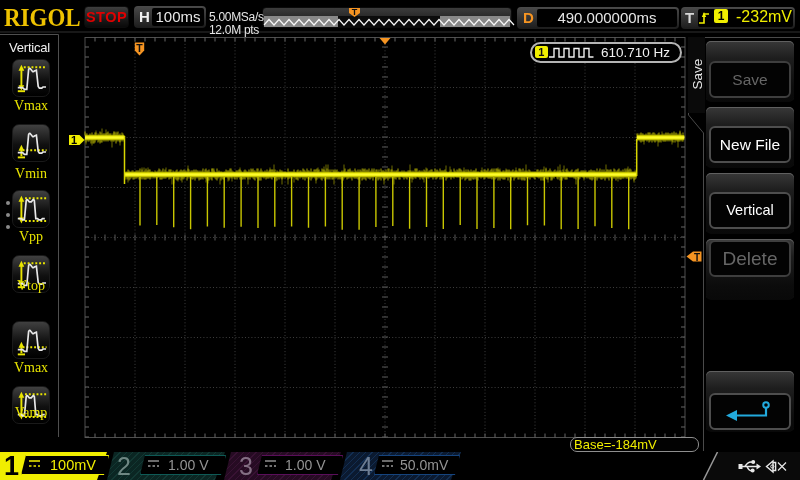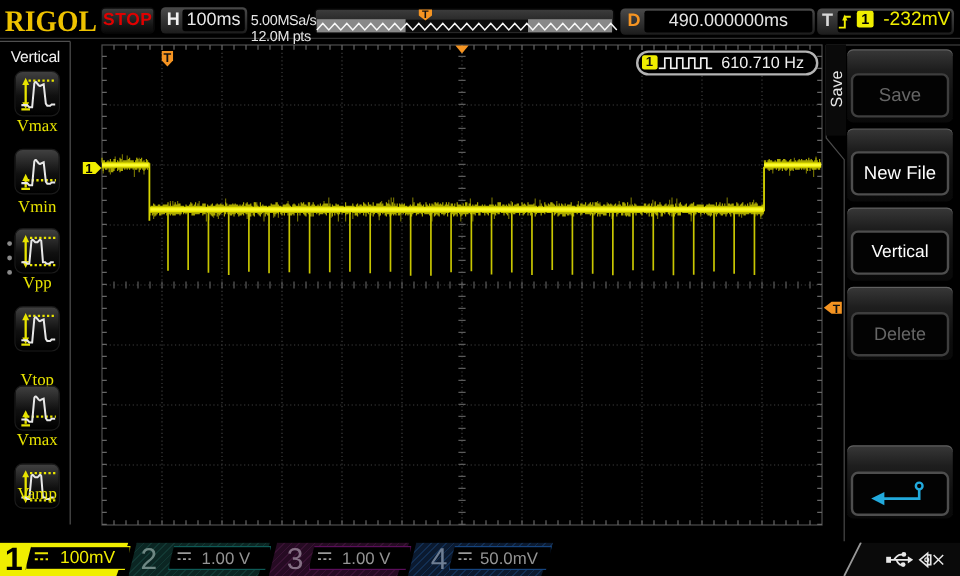--- a/index.html
+++ b/index.html
@@ -158,21 +158,21 @@
       </svg></div>
 <div class="mlab" style="top:228.8px">Vpp</div>
 <div class="mbtn" style="top:255.2px"><svg width="36" height="36" viewBox="0 0 30 30" style="margin:0px">
         <path d="M9,6 H28" stroke="#e8e400" stroke-width="1.6" stroke-dasharray="1.6,1.6" fill="none"></path>
         <path d="M7,8 V24" stroke="#e8e400" stroke-width="1.6" fill="none"></path>
         <path d="M4,26 H10" stroke="#e8e400" stroke-width="1.6" fill="none"></path>
         <polygon points="7,4 4.6,9 9.4,9" fill="#e8e400"></polygon>
         <polygon points="7,25.5 4.6,21 9.4,21" fill="#e8e400"></polygon>
         <path d="M4,23 h4 l1.5,1.5 h2 L13,8 q0.8,-1.8 1.8,-0.3 l1.2,1.5 q1,1 1.8,0 L19.5,8.5 L21,22 l1,1.5 h2 l1,-1 h2.5" stroke="#e8e8e8" stroke-width="1.4" fill="none"></path>
       </svg></div>
-<div class="mlab" style="top:310px">Vtop</div>
+<div class="mlab" style="top:278px">Vtop</div>
 <div class="mbtn" style="top:320.6px"><svg width="36" height="36" viewBox="0 0 30 30" style="margin:0px">
         <path d="M8,21 H28" stroke="#e8e400" stroke-width="1.6" stroke-dasharray="1.6,1.6" fill="none"></path>
         <path d="M7,20 V26" stroke="#e8e400" stroke-width="1.6" fill="none"></path>
         <path d="M4,27 H10" stroke="#e8e400" stroke-width="1.6" fill="none"></path>
         <polygon points="7,16.5 4.6,21.5 9.4,21.5" fill="#e8e400"></polygon>
         <path d="M4,23 h4 l1.5,1.5 h2 L13,8 q0.8,-1.8 1.8,-0.3 l1.2,1.5 q1,1 1.8,0 L19.5,8.5 L21,22 l1,1.5 h2 l1,-1 h2.5" stroke="#e8e8e8" stroke-width="1.4" fill="none"></path>
       </svg></div>
 <div class="mlab" style="top:359.6px">Vmax</div>
 <div class="mbtn" style="top:386px"><svg width="36" height="36" viewBox="0 0 30 30" style="margin:0px">
         <path d="M10,6 H28" stroke="#e8e400" stroke-width="1.6" stroke-dasharray="1.6,1.6" fill="none"></path>
@@ -201,28 +201,29 @@
       <span>Save</span>
     </div>
 <div class="panel" style="top:41px"></div>
 <div class="panel" style="top:107px"></div>
 <div class="panel" style="top:173px"></div>
 <div class="panel" style="top:239px"></div>
 <div class="panel" style="top:371px"></div>
 <div class="rbtn dis" style="top:61px;line-height:33px;font-size:15.5px">Save</div>
 <div class="rbtn " style="top:126.4px;line-height:33px;font-size:15.5px">New File</div>
 <div class="rbtn " style="top:191.8px;line-height:33px;font-size:14.5px">Vertical</div>
-<div class="rbtn dis" style="top:260px;line-height:33px;font-size:15px">Delete</div>
+<div class="rbtn dis" style="top:240px;line-height:33px;font-size:19px">Delete</div>
 <div class="rbtn" style="top:392.6px">
 <svg width="78" height="33" viewBox="0 0 78 33">
 <path d="M24,20.5 H55 V13" stroke="#22aadd" stroke-width="2.2" fill="none"></path>
 <polygon points="15,20.5 26,15 26,26" fill="#22aadd"></polygon>
 <circle cx="55" cy="10" r="2.8" stroke="#22aadd" stroke-width="2" fill="none"></circle>
 </svg></div>
 
+    <div class="pill" style="left:570px;width:129px">Base=-184mV</div>
 
 <div class="seg ch1seg abs"></div>
 <div class="chnum b" style="left:4px;color:#000;">1</div>
 <div class="innerp" style="left:21px;width:88px;background:#000;border:1.5px solid #f0ee00;
  clip-path:polygon(5px 0,88px 0,83px 20px,0 20px);"></div>
 <svg class="abs" style="left:28px;top:459px" width="14" height="10" viewBox="0 0 14 10">
  <path d="M1,2 H12" stroke="#e8e400" stroke-width="1.6"></path>
  <path d="M1,7 H12" stroke="#e8e400" stroke-width="1.6" stroke-dasharray="2.5,2"></path>
 </svg>
 <div class="ctext" style="left:50px;top:455px;color:#f0ee00;font-size:14.5px;">100mV</div>

